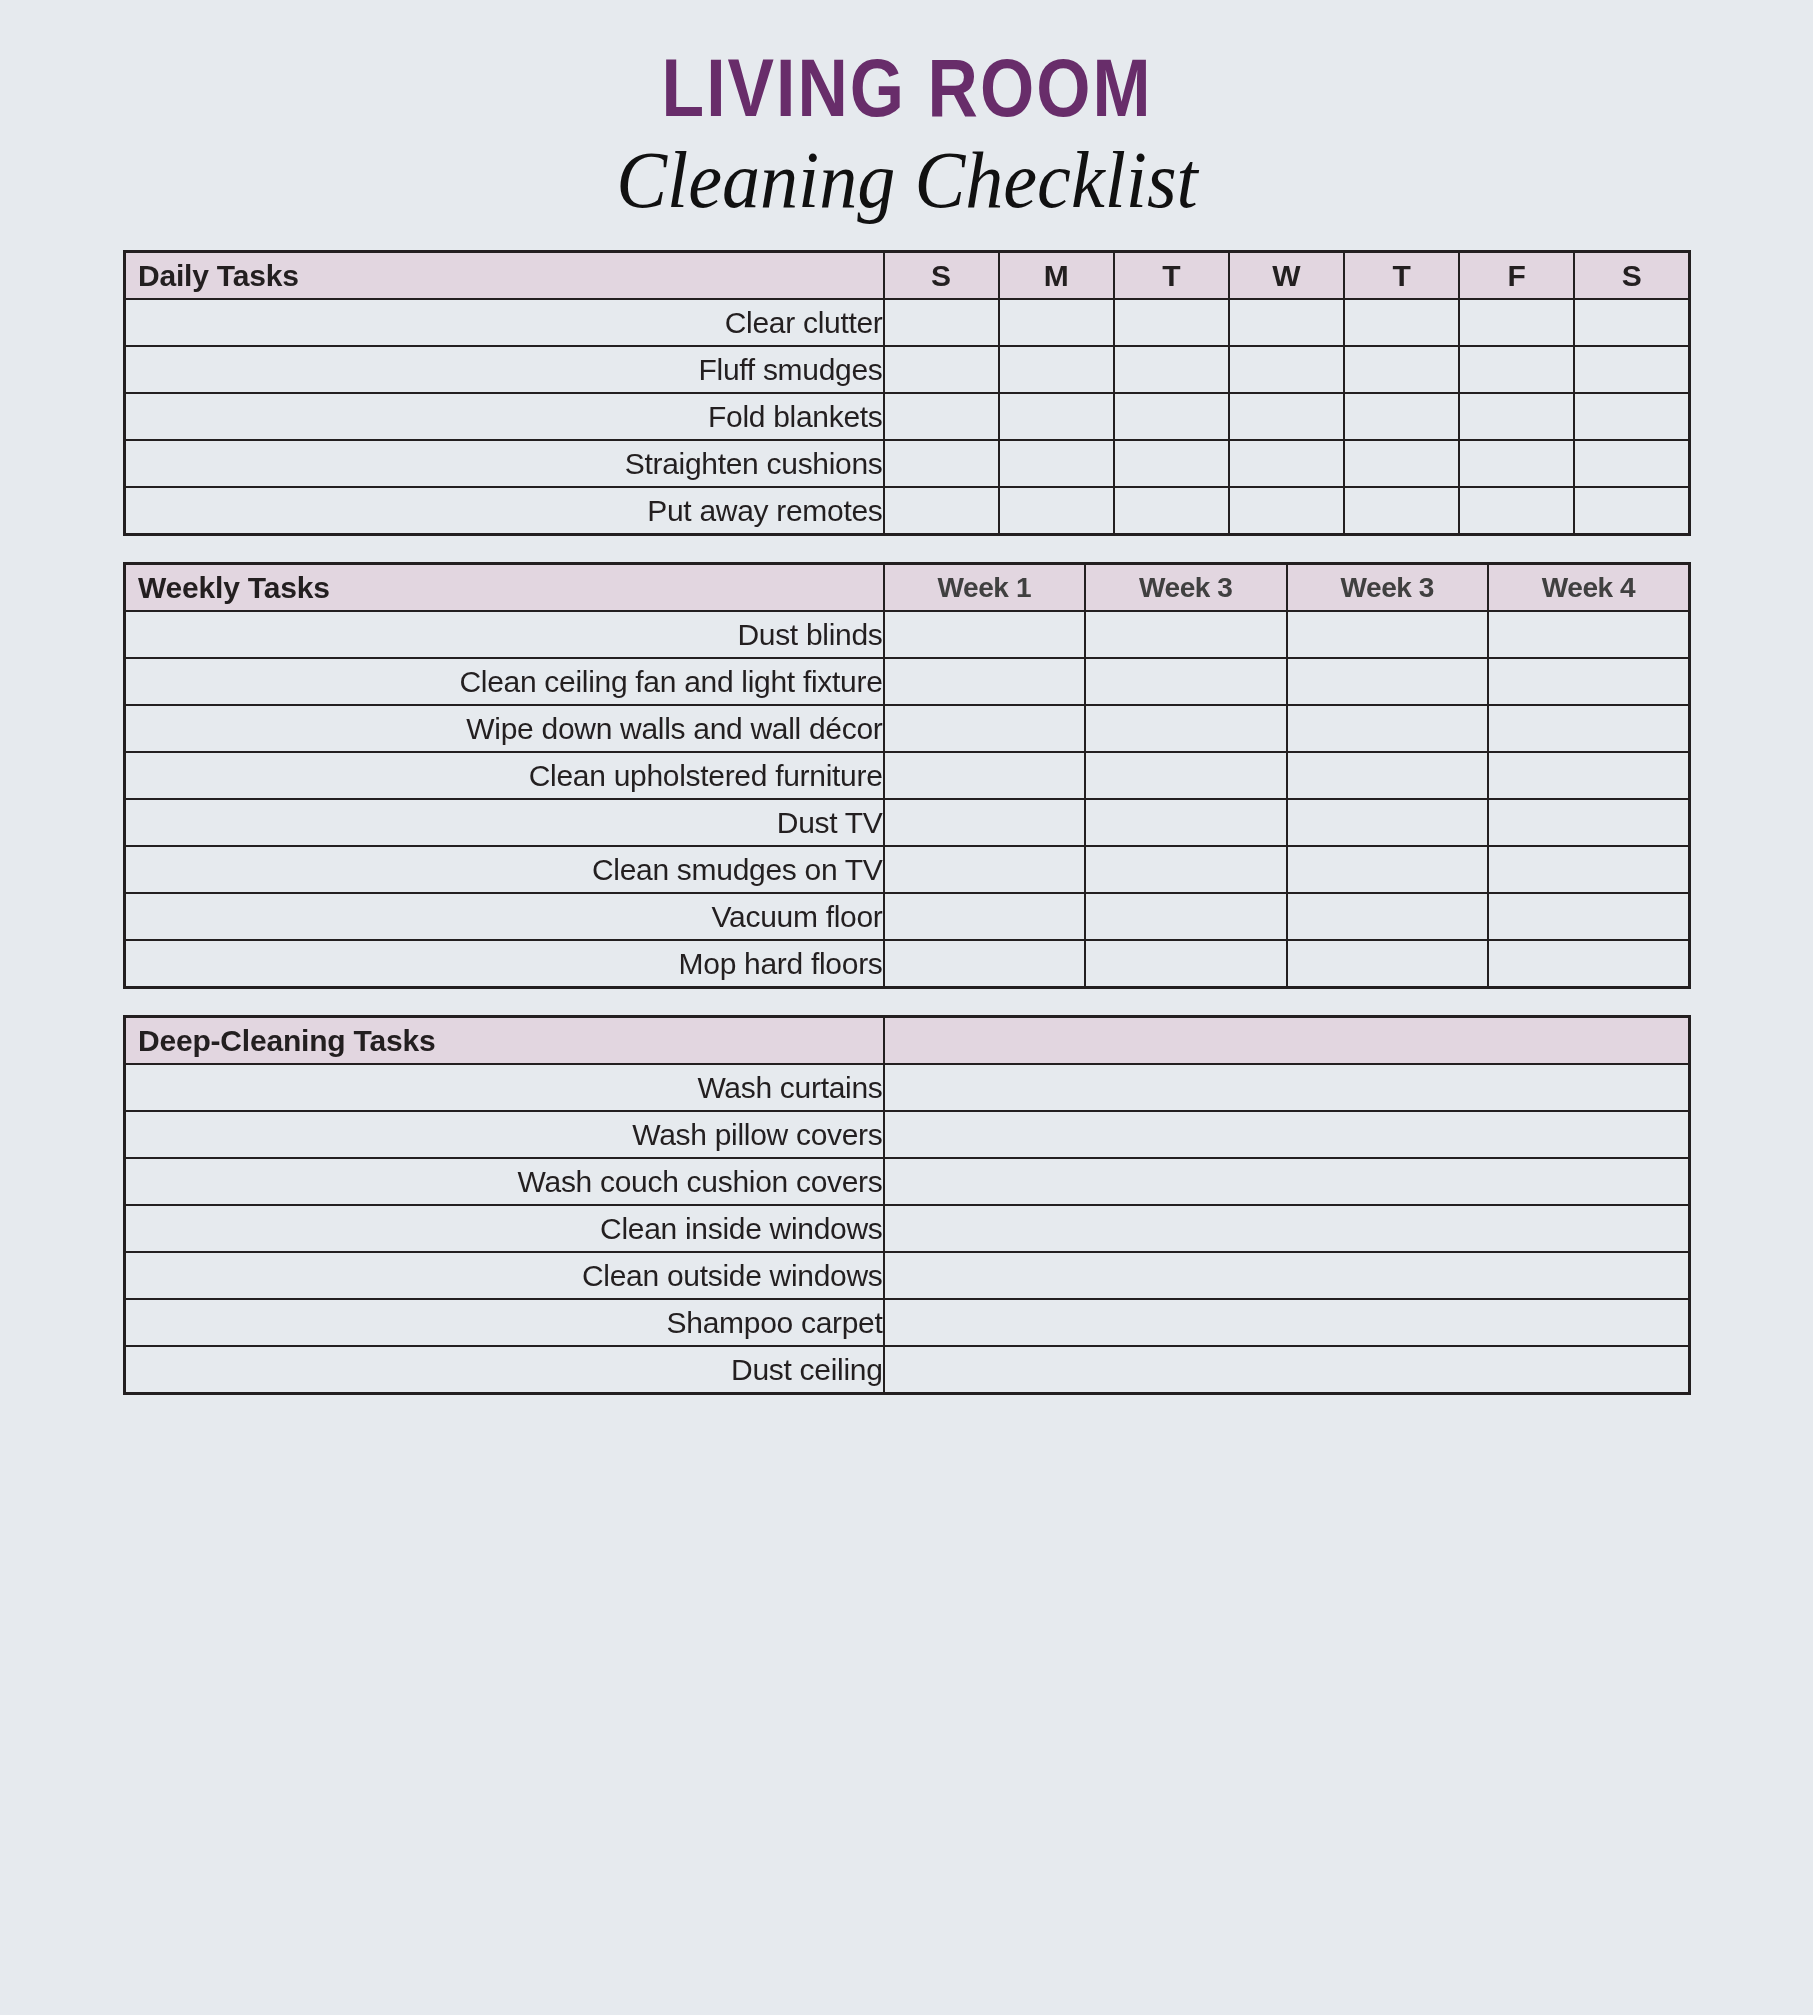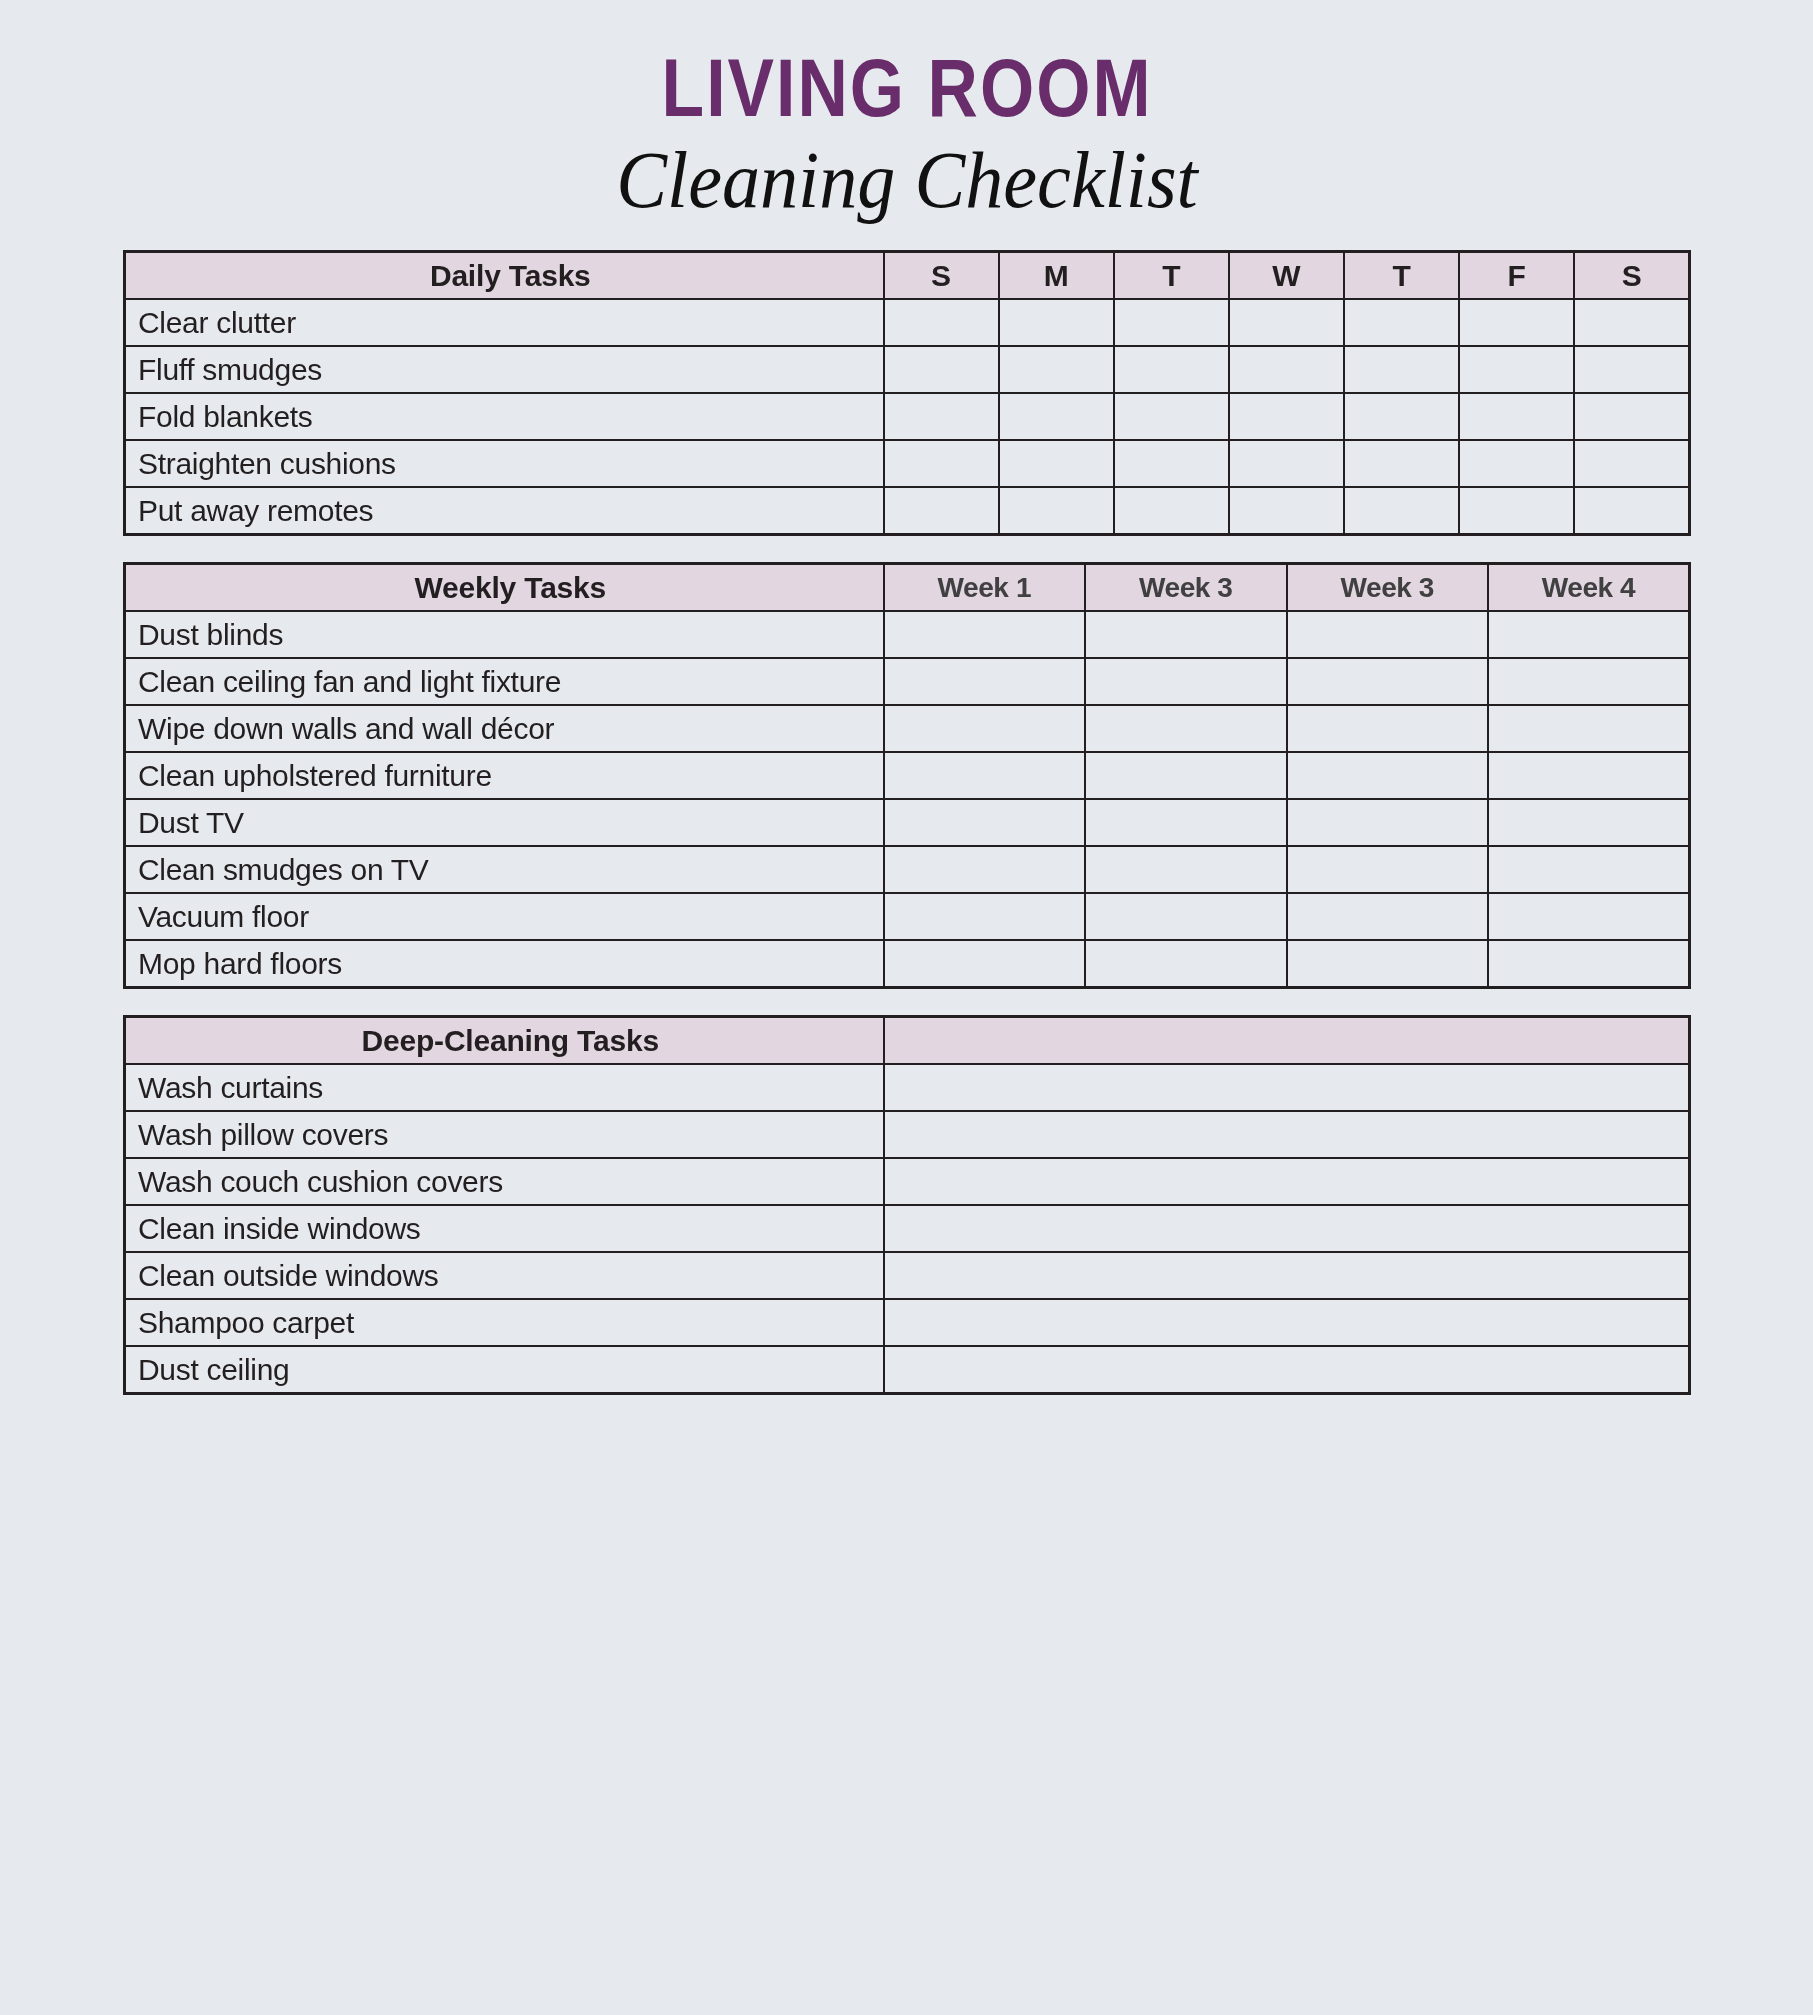--- a/index.html
+++ b/index.html
@@ -67,21 +67,21 @@
     border: 2px solid #231f20;
     padding: 0;
     vertical-align: middle;
   }
 
   .hdr-row th {
     background: #e2d6e0;
     height: 45px;
   }
   .hdr-task {
-    text-align: center;
+    text-align: left;
     padding-left: 12px !important;
     font-size: 30px;
     font-weight: bold;
     color: #231f20;
     letter-spacing: -0.2px;
   }
   .hdr-col {
     text-align: center;
     font-size: 30px;
     font-weight: bold;
@@ -96,21 +96,21 @@
   }
   .hdr-blank {
     background: #e2d6e0;
   }
 
   .task-row td {
     height: 45px;
     background: #e6eaee;
   }
   .task-label {
-    text-align: left;
+    text-align: right;
     padding-left: 12px !important;
     font-size: 30px;
     font-weight: normal;
     color: #231f20;
     letter-spacing: -0.3px;
     white-space: nowrap;
   }
   .check-cell {
     background: #e6eaee;
   }

